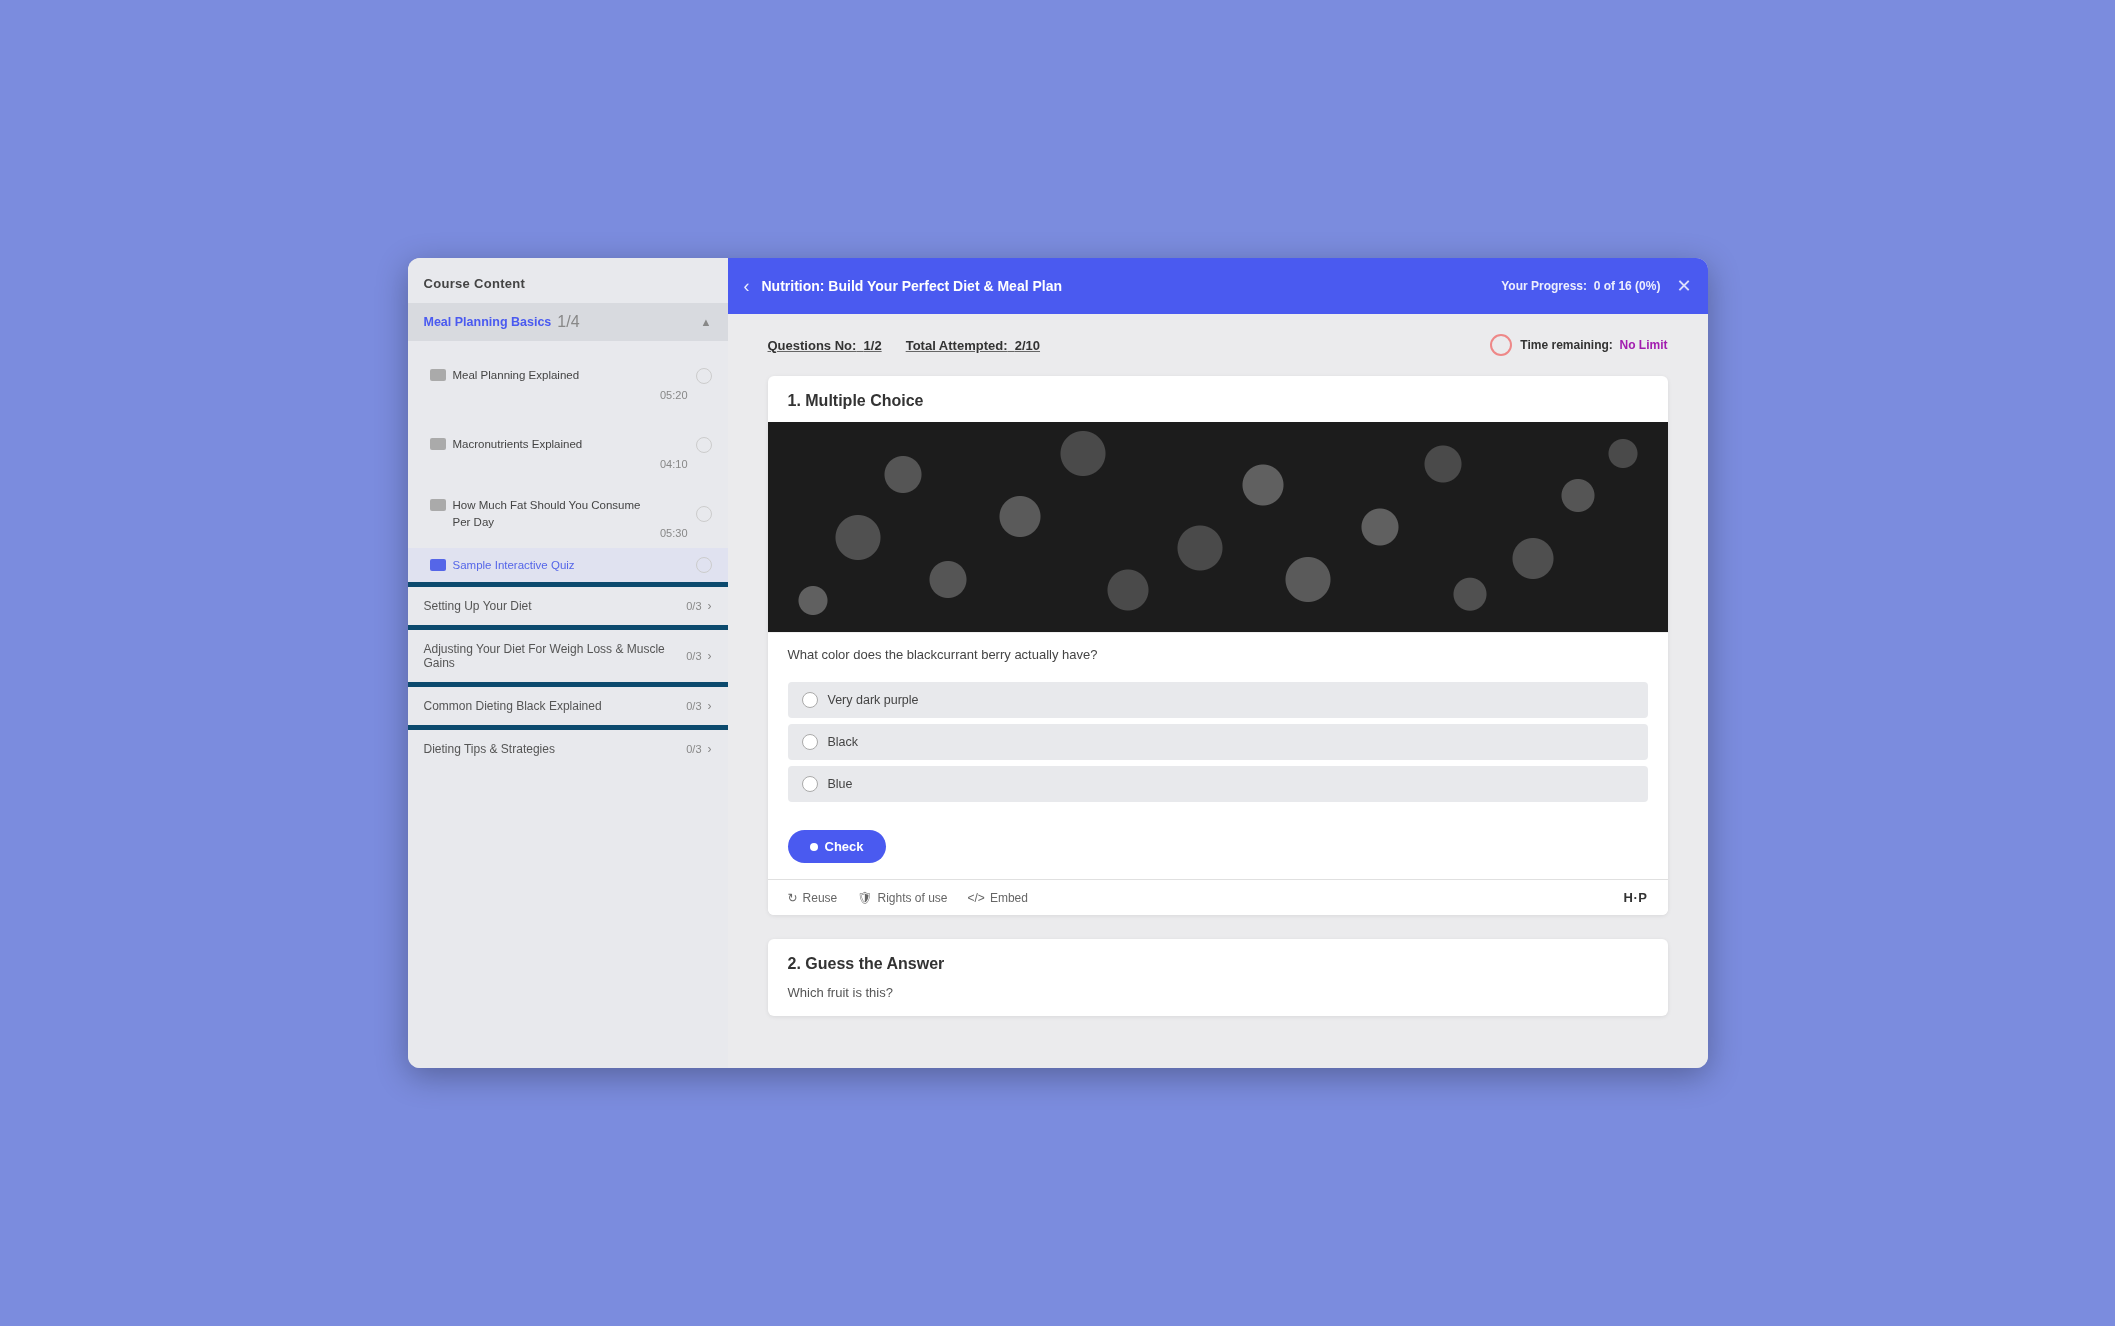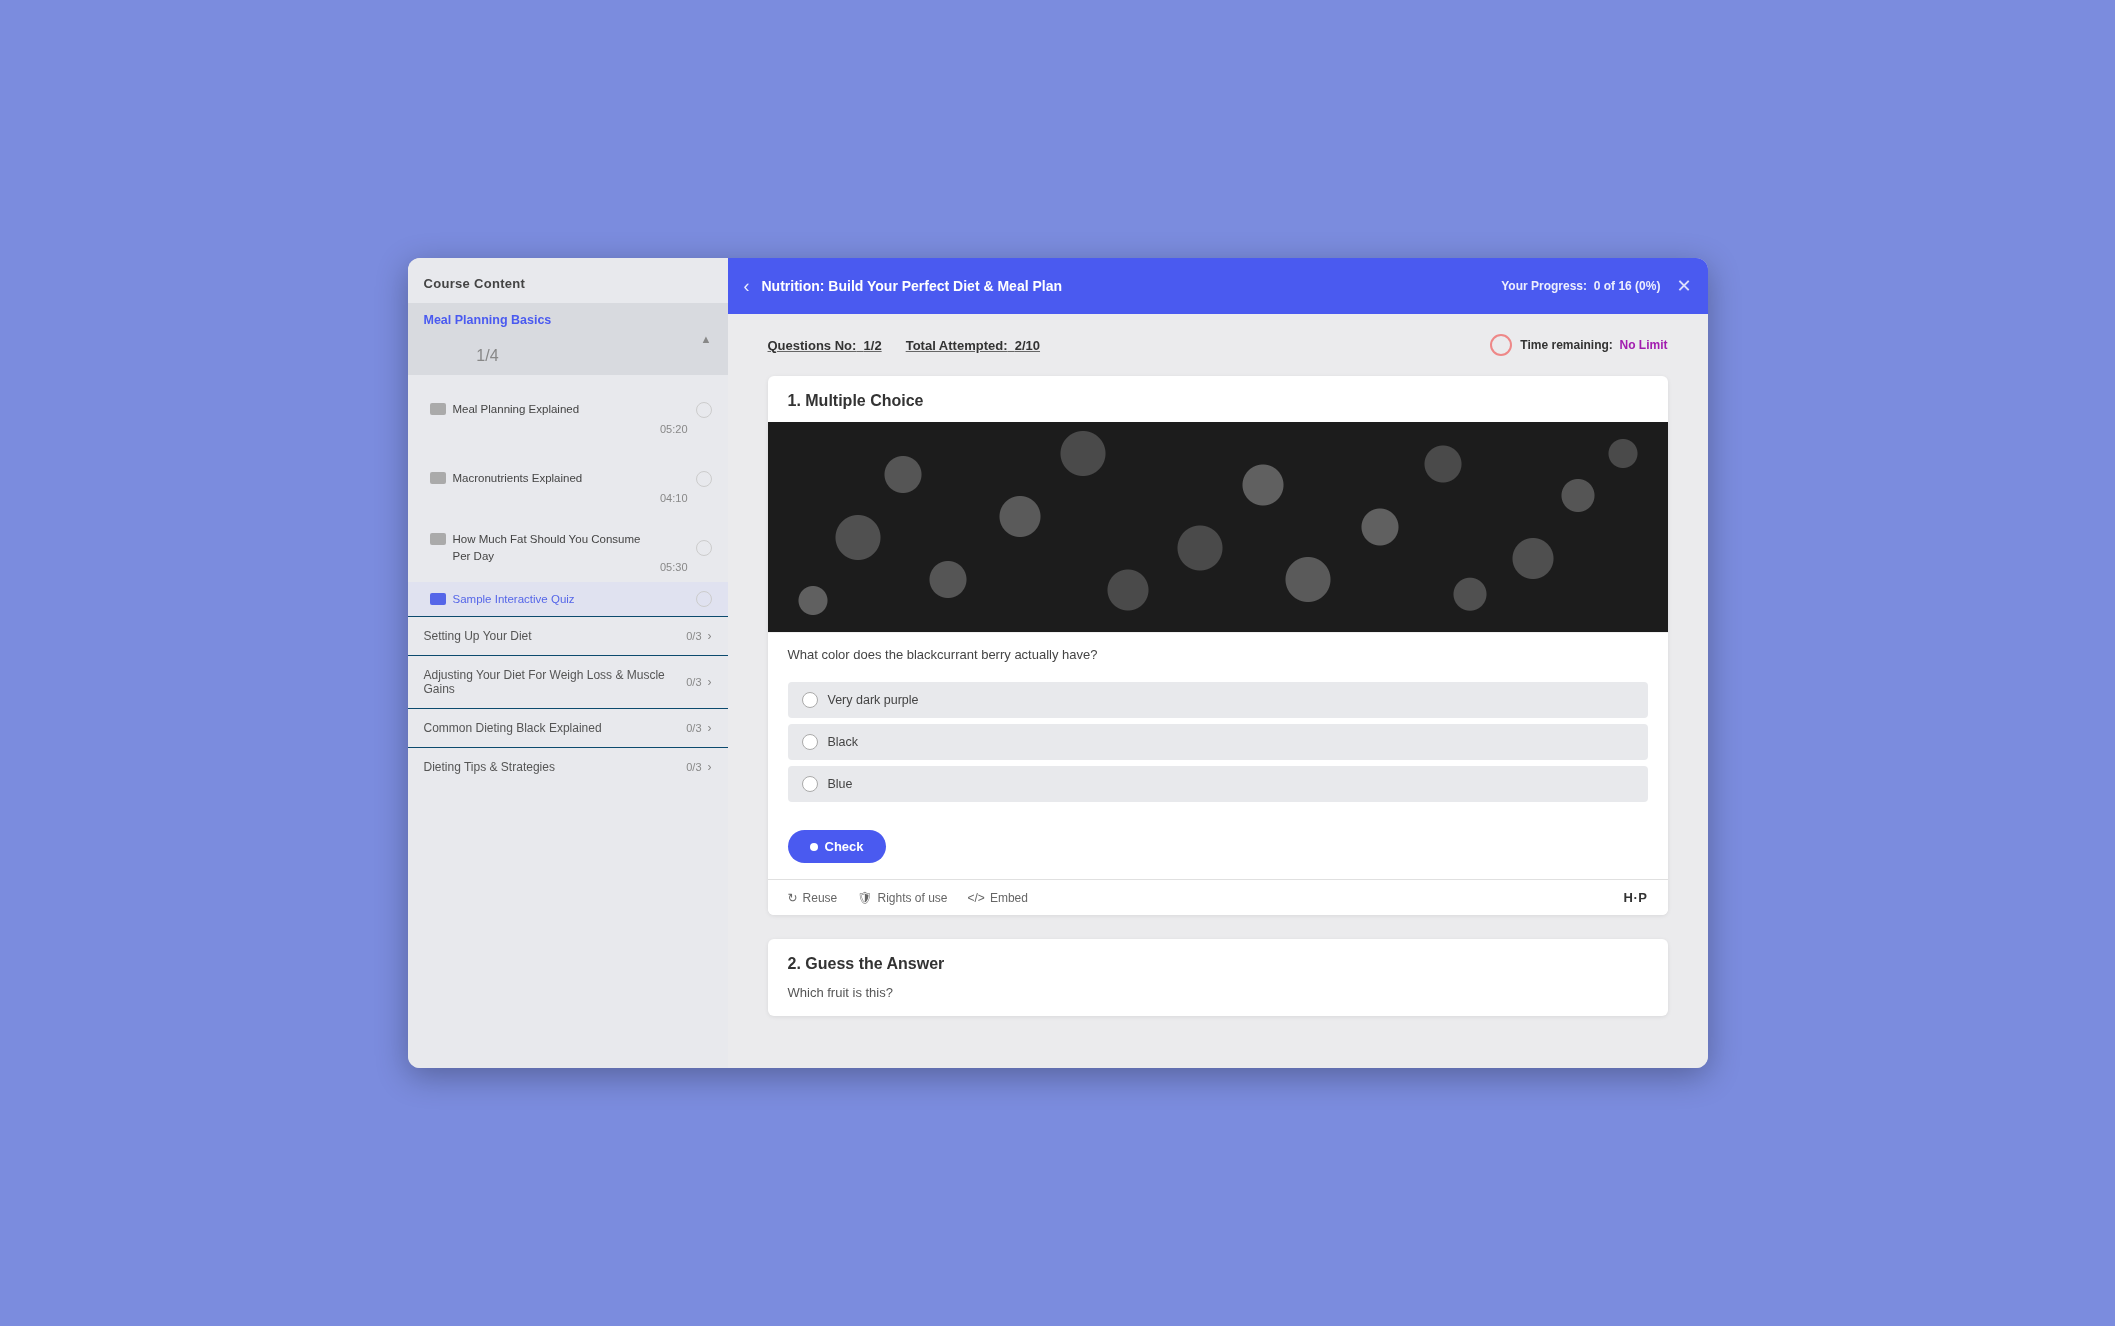--- a/index.html
+++ b/index.html
@@ -39,22 +39,21 @@
       display: flex;
       align-items: center;
       justify-content: space-between;
       padding: 10px 16px;
       background: #d8dadf;
       cursor: pointer;
     }
     .section-header-left {
       display: flex;
       align-items: center;
-      gap: 20px;
-      flex-direction: column;
+      gap: 6px;
     }
     .section-header-title {
       font-size: 12.5px;
       font-weight: 700;
       color: #4a5af0;
     }
     .section-header-count {
       font-size: 16px;
       color: #888;
       margin-left: 0;
@@ -114,21 +113,21 @@
       border-radius: 50%;
       border: 1.5px solid #ccc;
       flex-shrink: 0;
     }
     .nav-section {
       display: flex;
       align-items: center;
       justify-content: space-between;
       padding: 12px 16px;
       cursor: pointer;
-      border-top: 1px solid #0c4a6e;
+      border-top: 5px solid #0c4a6e;
     }
     .nav-section-title {
       font-size: 12px;
       color: #555;
     }
     .nav-section-right {
       display: flex;
       align-items: center;
       gap: 6px;
     }

